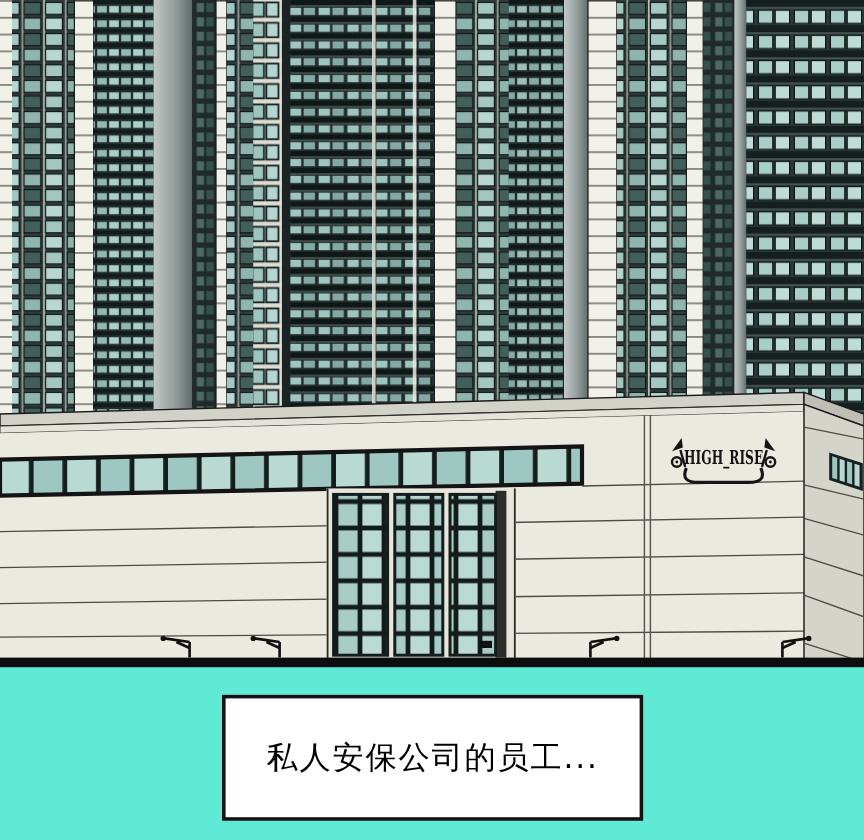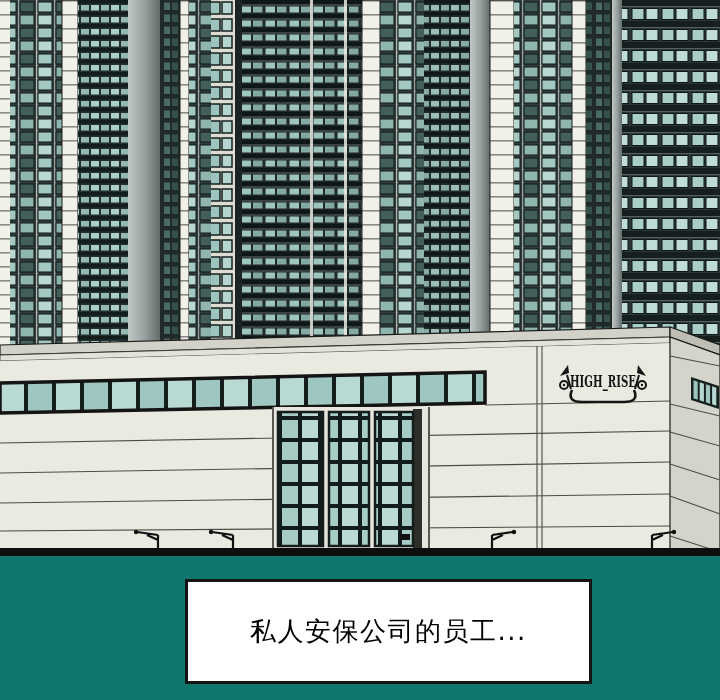--- a/index.html
+++ b/index.html
@@ -1,19 +1,19 @@
 <!DOCTYPE html>
 <html><head>
 <meta charset="utf-8">
 <style>
   html,body{margin:0;padding:0;background:#ffffff;}
-  .stage{position:relative;width:720px;height:700px;background:#0f766e;overflow:hidden;
+  .stage{position:relative;width:720px;height:700px;background:#5eead4;overflow:hidden;
          font-family:"DejaVu Sans","Liberation Sans",sans-serif;}
   .stage svg{position:absolute;left:0;top:0;display:block;}
-  .caption-box{position:absolute;left:185px;top:579px;width:407px;height:105px;
+  .caption-box{position:absolute;left:185px;top:579px;width:351px;height:105px;
                box-sizing:border-box;border:3px solid #141414;background:#ffffff;
                display:flex;align-items:center;justify-content:center;}
   .caption-text{font-size:26px;letter-spacing:1.5px;color:#000;
                 font-family:"DejaVu Sans","Liberation Sans",sans-serif;}
   .sign-text{font-family:"DejaVu Serif","Liberation Serif",serif;font-weight:bold;
              font-size:16px;letter-spacing:0px;fill:#141414;}
 </style>
 </head>
 <body>
 

